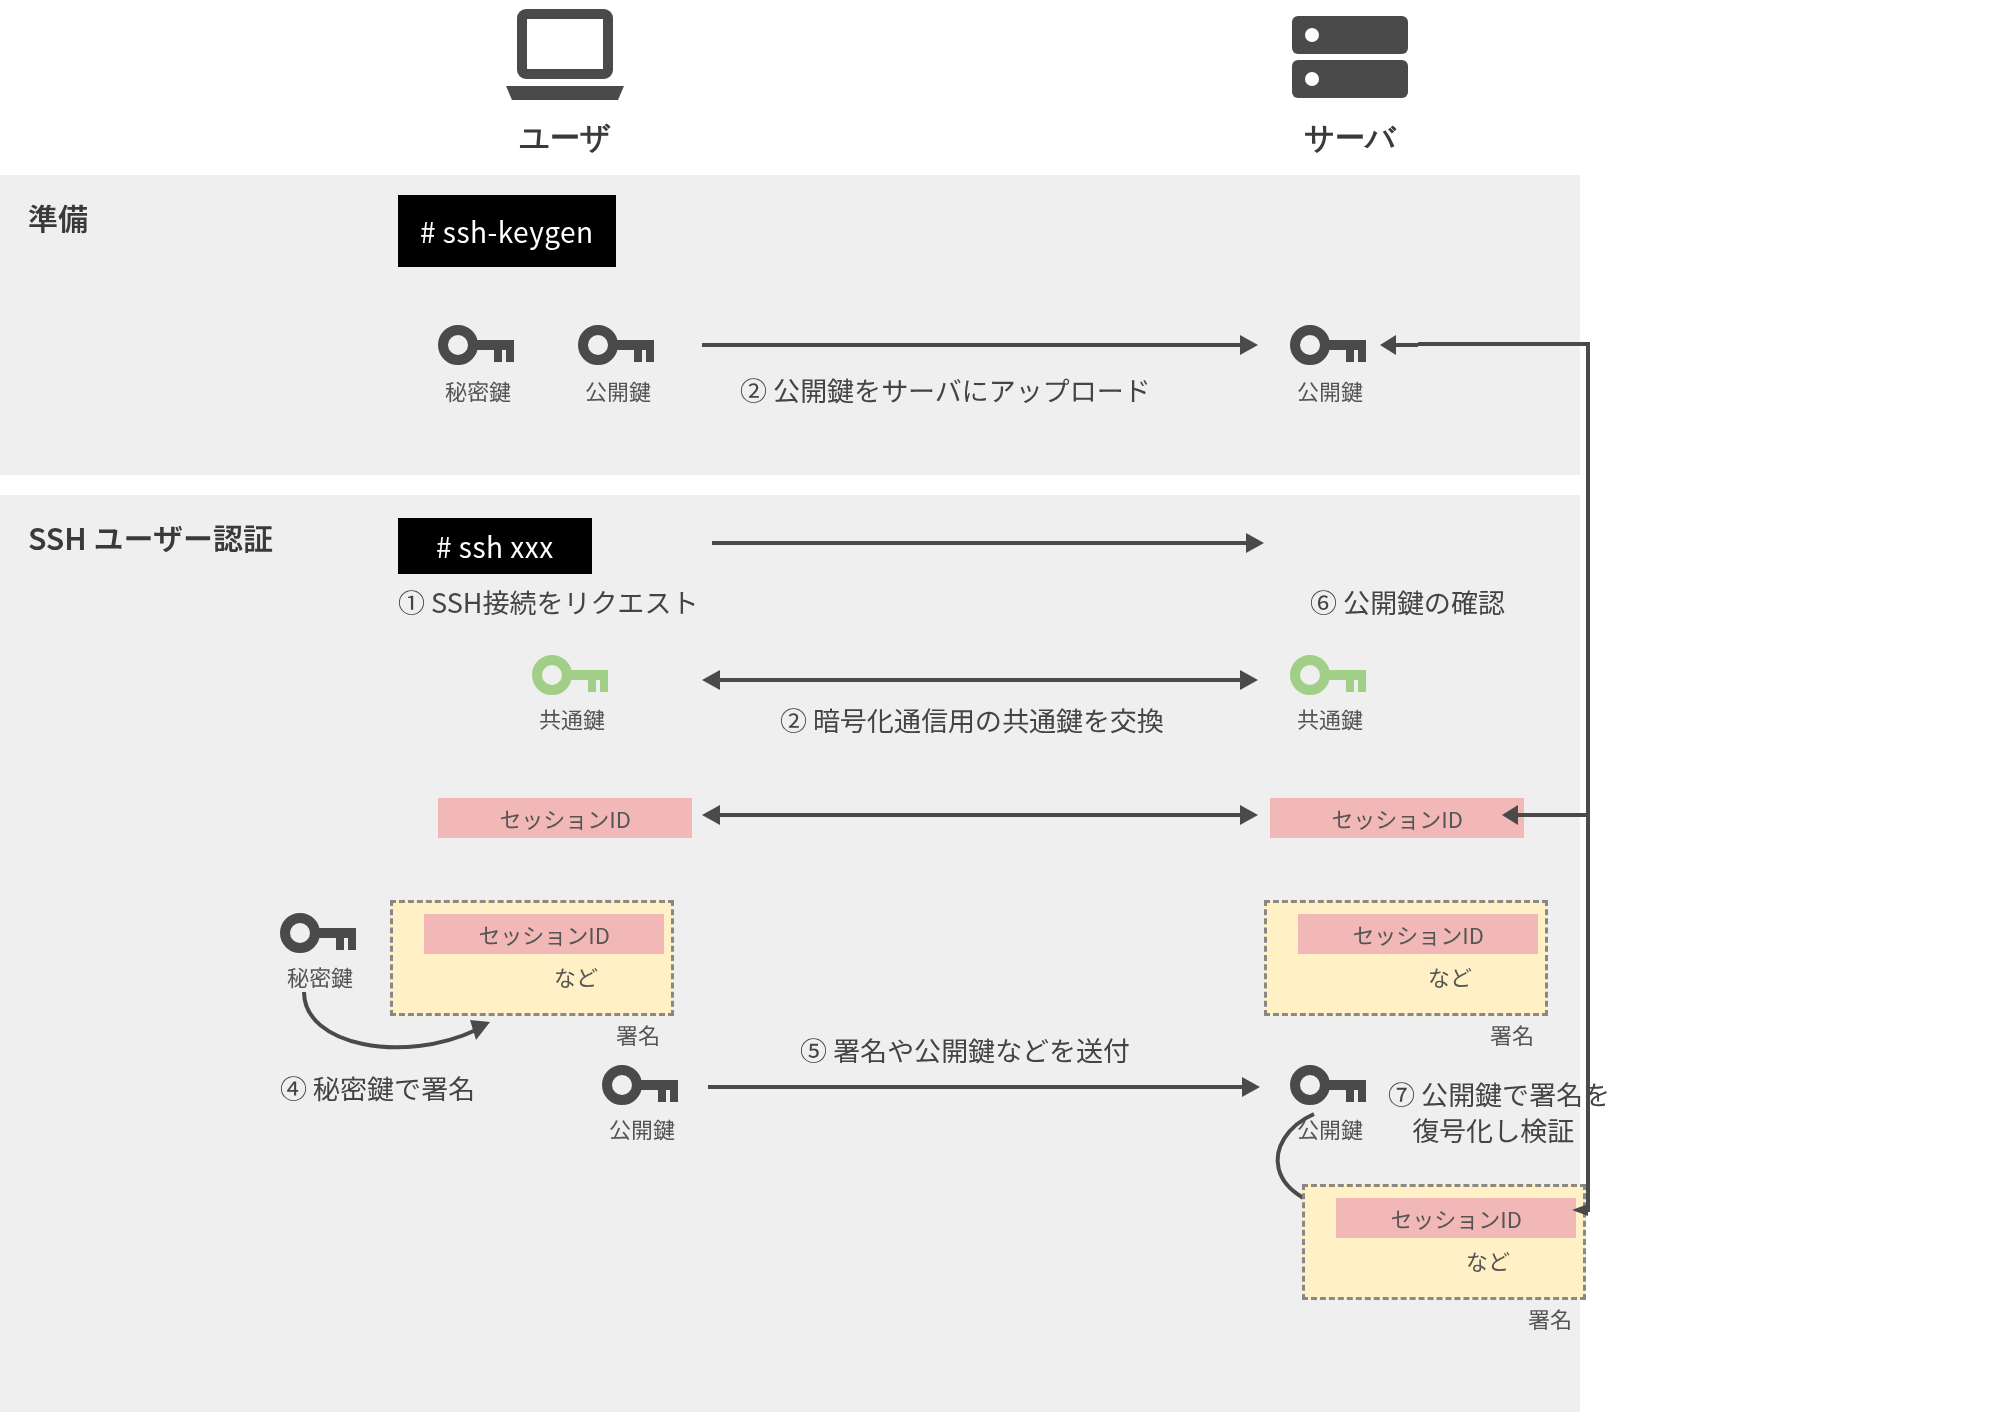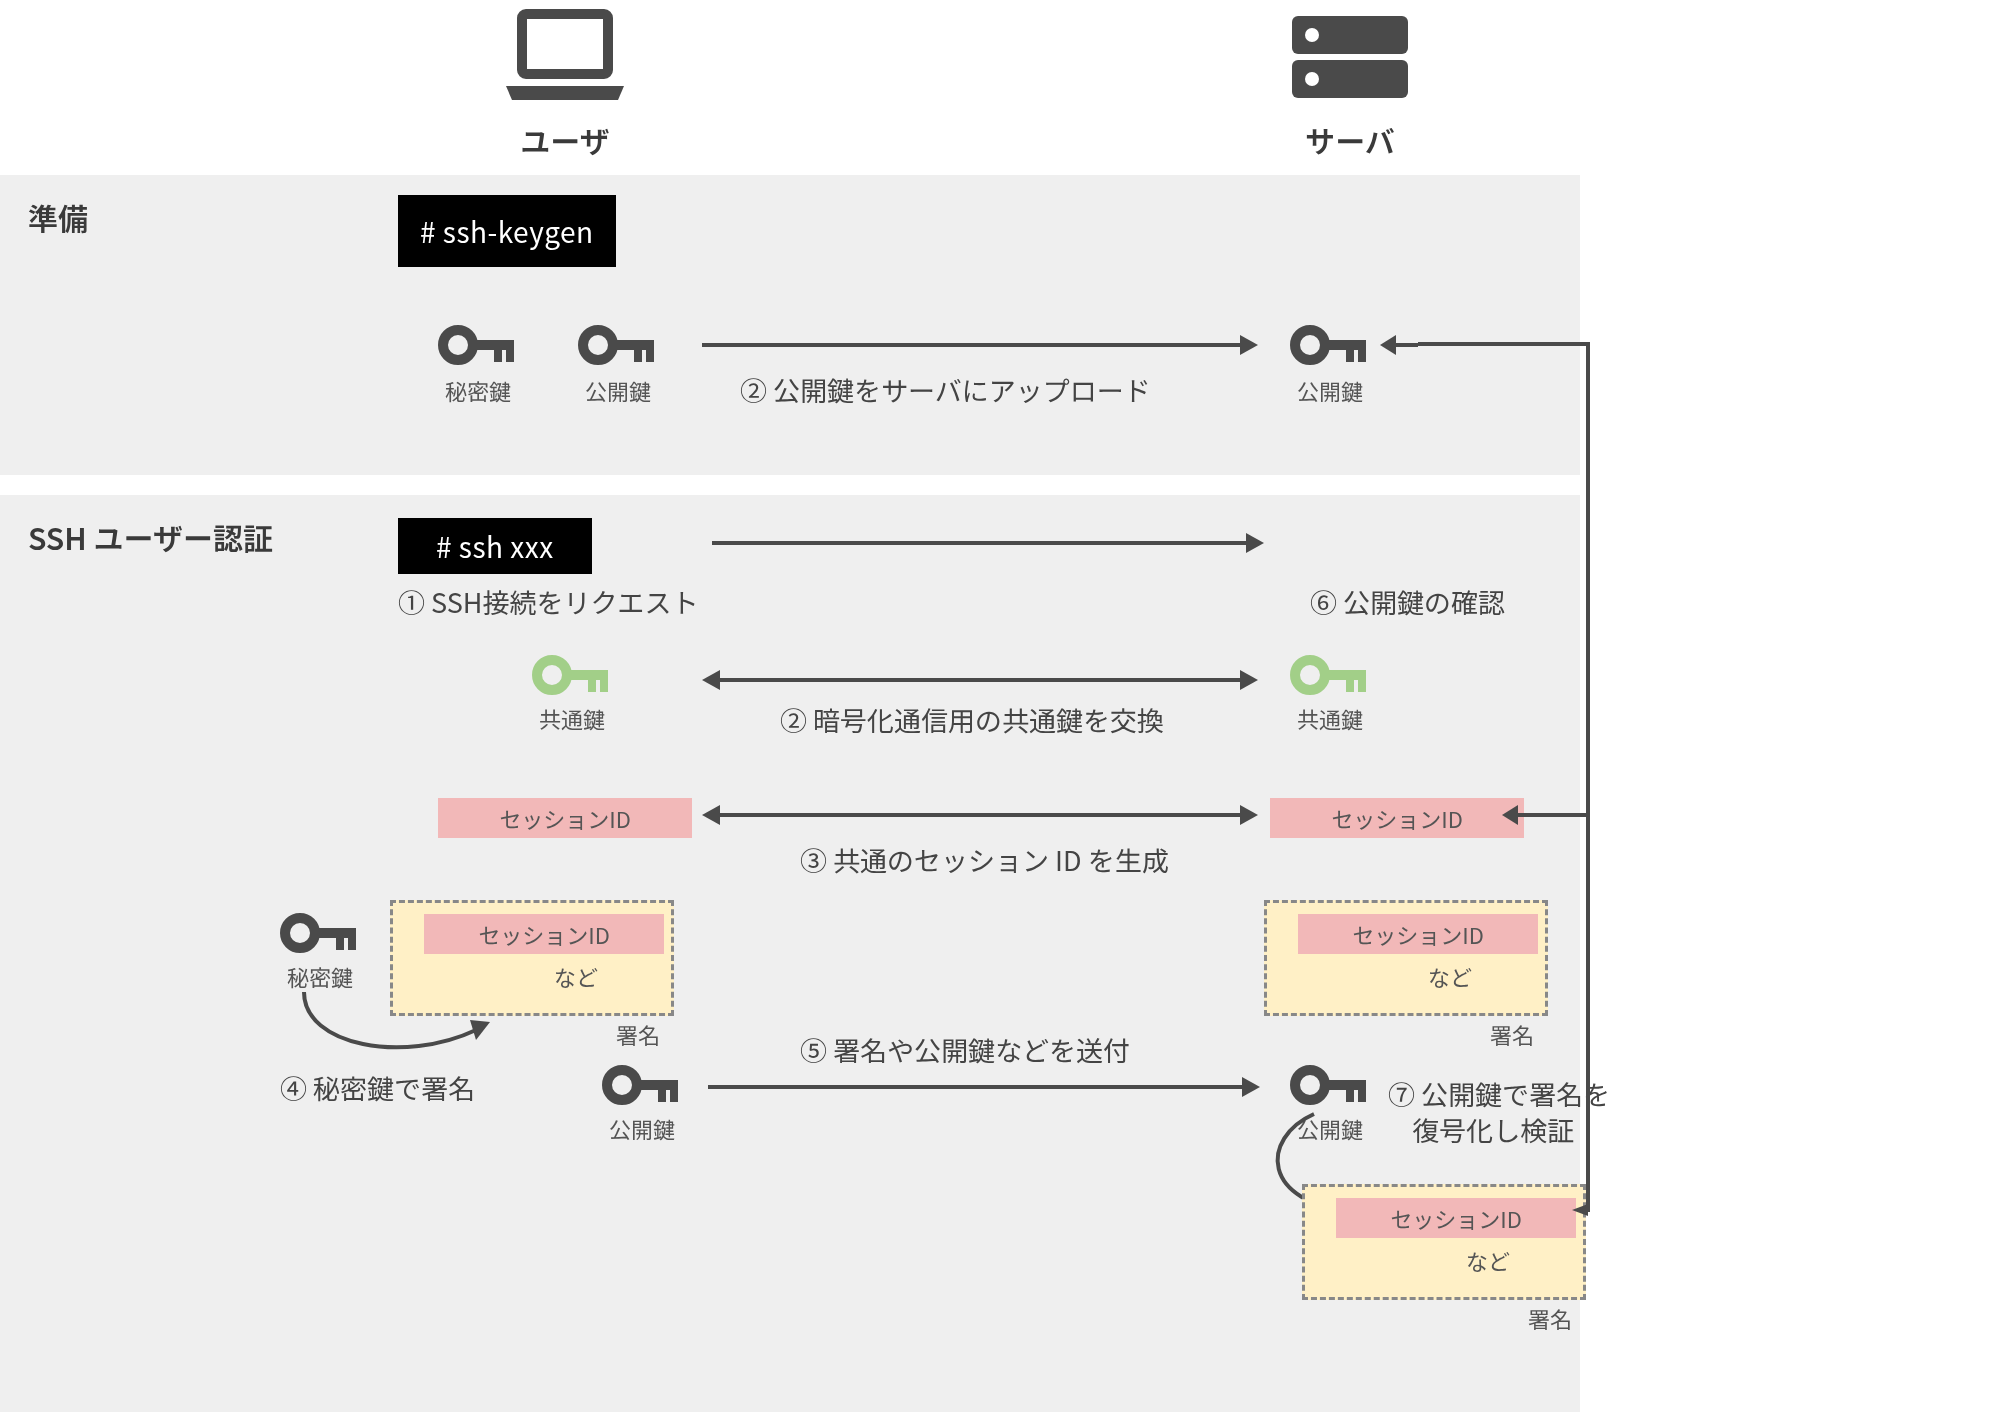--- a/index.html
+++ b/index.html
@@ -22,20 +22,21 @@
     font-size:30px;
     color:#3a3a3a;
     text-align:left;
     line-height:1.5;
   }
   .col-header {
     font-weight:600;
     font-size:30px;
     color:#3a3a3a;
     text-align:center;
+    font-family:Liberation Mono, monospace;
   }
   .cmd-box {
     background:#000; color:#fff;
     font-size:28px;
     padding:16px 22px;
     display:inline-block;
     font-family:inherit;
     letter-spacing:0.5px;
   }
   .step-label {
@@ -202,21 +203,20 @@
       </svg>
   </div>
 
   <div class="abs" style="left:700px; top:800px;">
     <svg width="560" height="30" viewBox="0 0 560 30">
         <line x1="20" y1="15" x2="540" y2="15" stroke="#4a4a4a" stroke-width="4"></line>
         <polygon points="540,5 558,15 540,25" fill="#4a4a4a"></polygon>
         <polygon points="20,5 2,15 20,25" fill="#4a4a4a"></polygon>
       </svg>
   </div>
-  <div class="abs step-label" style="left:800px; top:840px;">③ 共通のセッション ID を生成</div>
 
   <div class="abs sign-box" style="left:390px; top:900px; width:278px; height:110px;"></div>
   <div class="abs" style="left:424px; top:914px;">
     <span class="pink-chip" style="min-width:176px;">セッションID</span>
   </div>
   <div class="abs sign-label" style="left:554px; top:960px;">など</div>
   <div class="abs sign-label" style="left:616px; top:1018px;">署名</div>
 
   <div class="abs sign-box" style="left:1264px; top:900px; width:278px; height:110px;"></div>
   <div class="abs" style="left:1298px; top:914px;">

